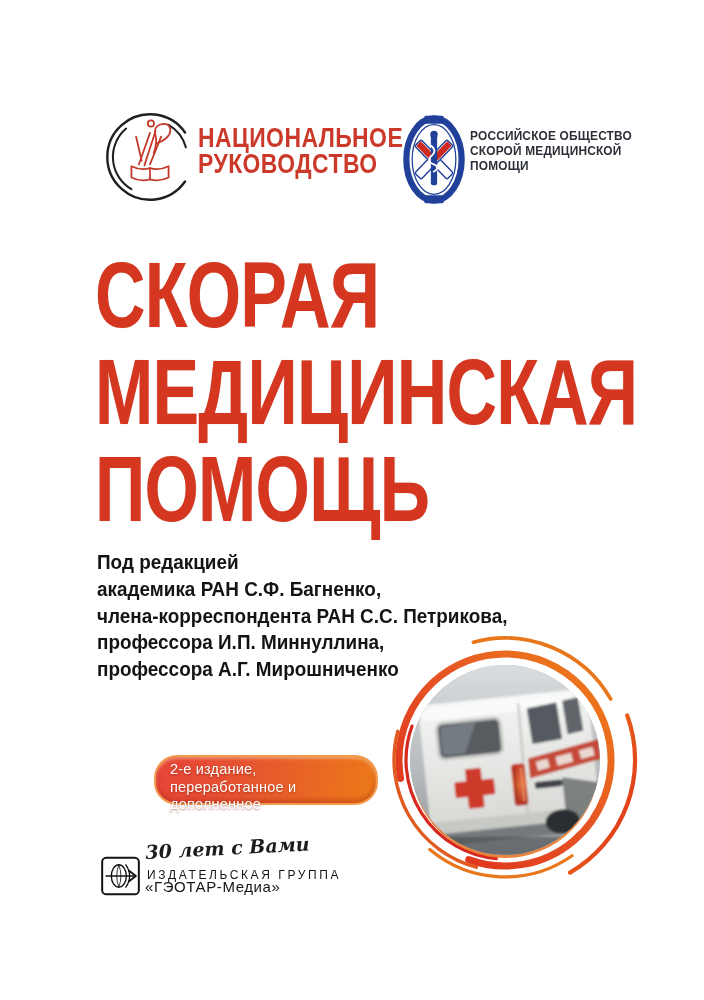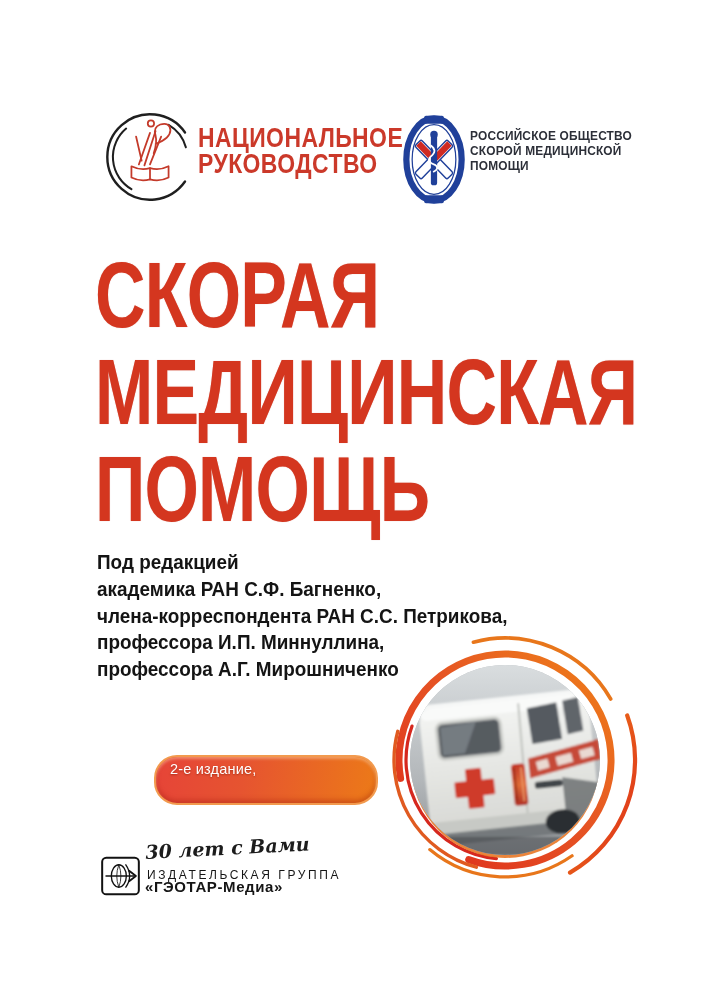--- a/index.html
+++ b/index.html
@@ -58,21 +58,21 @@
   .pub-anniv{
     position:absolute;left:146px;top:841px;color:#1c1c1c;
     font-family:"DejaVu Serif", serif;font-style:italic;font-weight:bold;
     font-size:19px;transform:rotate(-3deg);transform-origin:left bottom;white-space:nowrap;
   }
   .pub-group{
     position:absolute;left:147px;top:868px;color:#151515;font-weight:normal;
     font-size:12px;letter-spacing:2.6px;white-space:nowrap;
   }
   .pub-name{
-    position:absolute;left:145px;top:878px;color:#151515;font-weight:bold;
+    position:absolute;left:145px;top:878px;color:#151515;font-weight:normal;
     font-size:15px;letter-spacing:.6px;white-space:nowrap;text-align:right;
   }
 </style>
 </head>
 <body>
 
 <div class="page">
 
   <svg class="nat-logo" viewBox="0 0 112 112">
     <g fill="none" stroke="#1f1f1f" stroke-width="2.6" stroke-linecap="round">
@@ -208,20 +208,21 @@
         <rect x="16" y="162" width="160" height="12" fill="#6f7376" opacity=".85"></rect>
         <polygon points="150,118 190,128 190,176 150,168" fill="#4a4e52" opacity=".65"></polygon>
         <ellipse cx="146" cy="162" rx="17" ry="12" fill="#2c2f33"></ellipse>
       </g>
       <rect x="0" y="172" width="190" height="18" fill="#3a3d40" opacity=".45" filter="url(#soft)"></rect>
     </svg>
   </div>
 
   <div class="badge">
     <div class="line">2-е издание,</div>
+    <div class="line">переработанное и дополненное</div>
   </div>
 
   <svg class="pub-logo" viewBox="0 0 48 48">
     <rect x="2" y="2" width="44" height="44" rx="5" fill="#ffffff" stroke="#121212" stroke-width="2.4"></rect>
     <ellipse cx="22" cy="24" rx="9" ry="13.5" fill="none" stroke="#121212" stroke-width="1.6"></ellipse>
     <path d="M22,10.5 Q17,24 22,37.5 M22,10.5 Q27,24 22,37.5" fill="none" stroke="#121212" stroke-width="1"></path>
     <path d="M30,10 Q40,24 30,38" fill="none" stroke="#121212" stroke-width="1.6"></path>
     <line x1="6" y1="24" x2="41" y2="24" stroke="#121212" stroke-width="1.8"></line>
     <path d="M34,17.5 L42.5,24 L34,30.5" fill="none" stroke="#121212" stroke-width="2.2" stroke-linejoin="round"></path>
   </svg>

